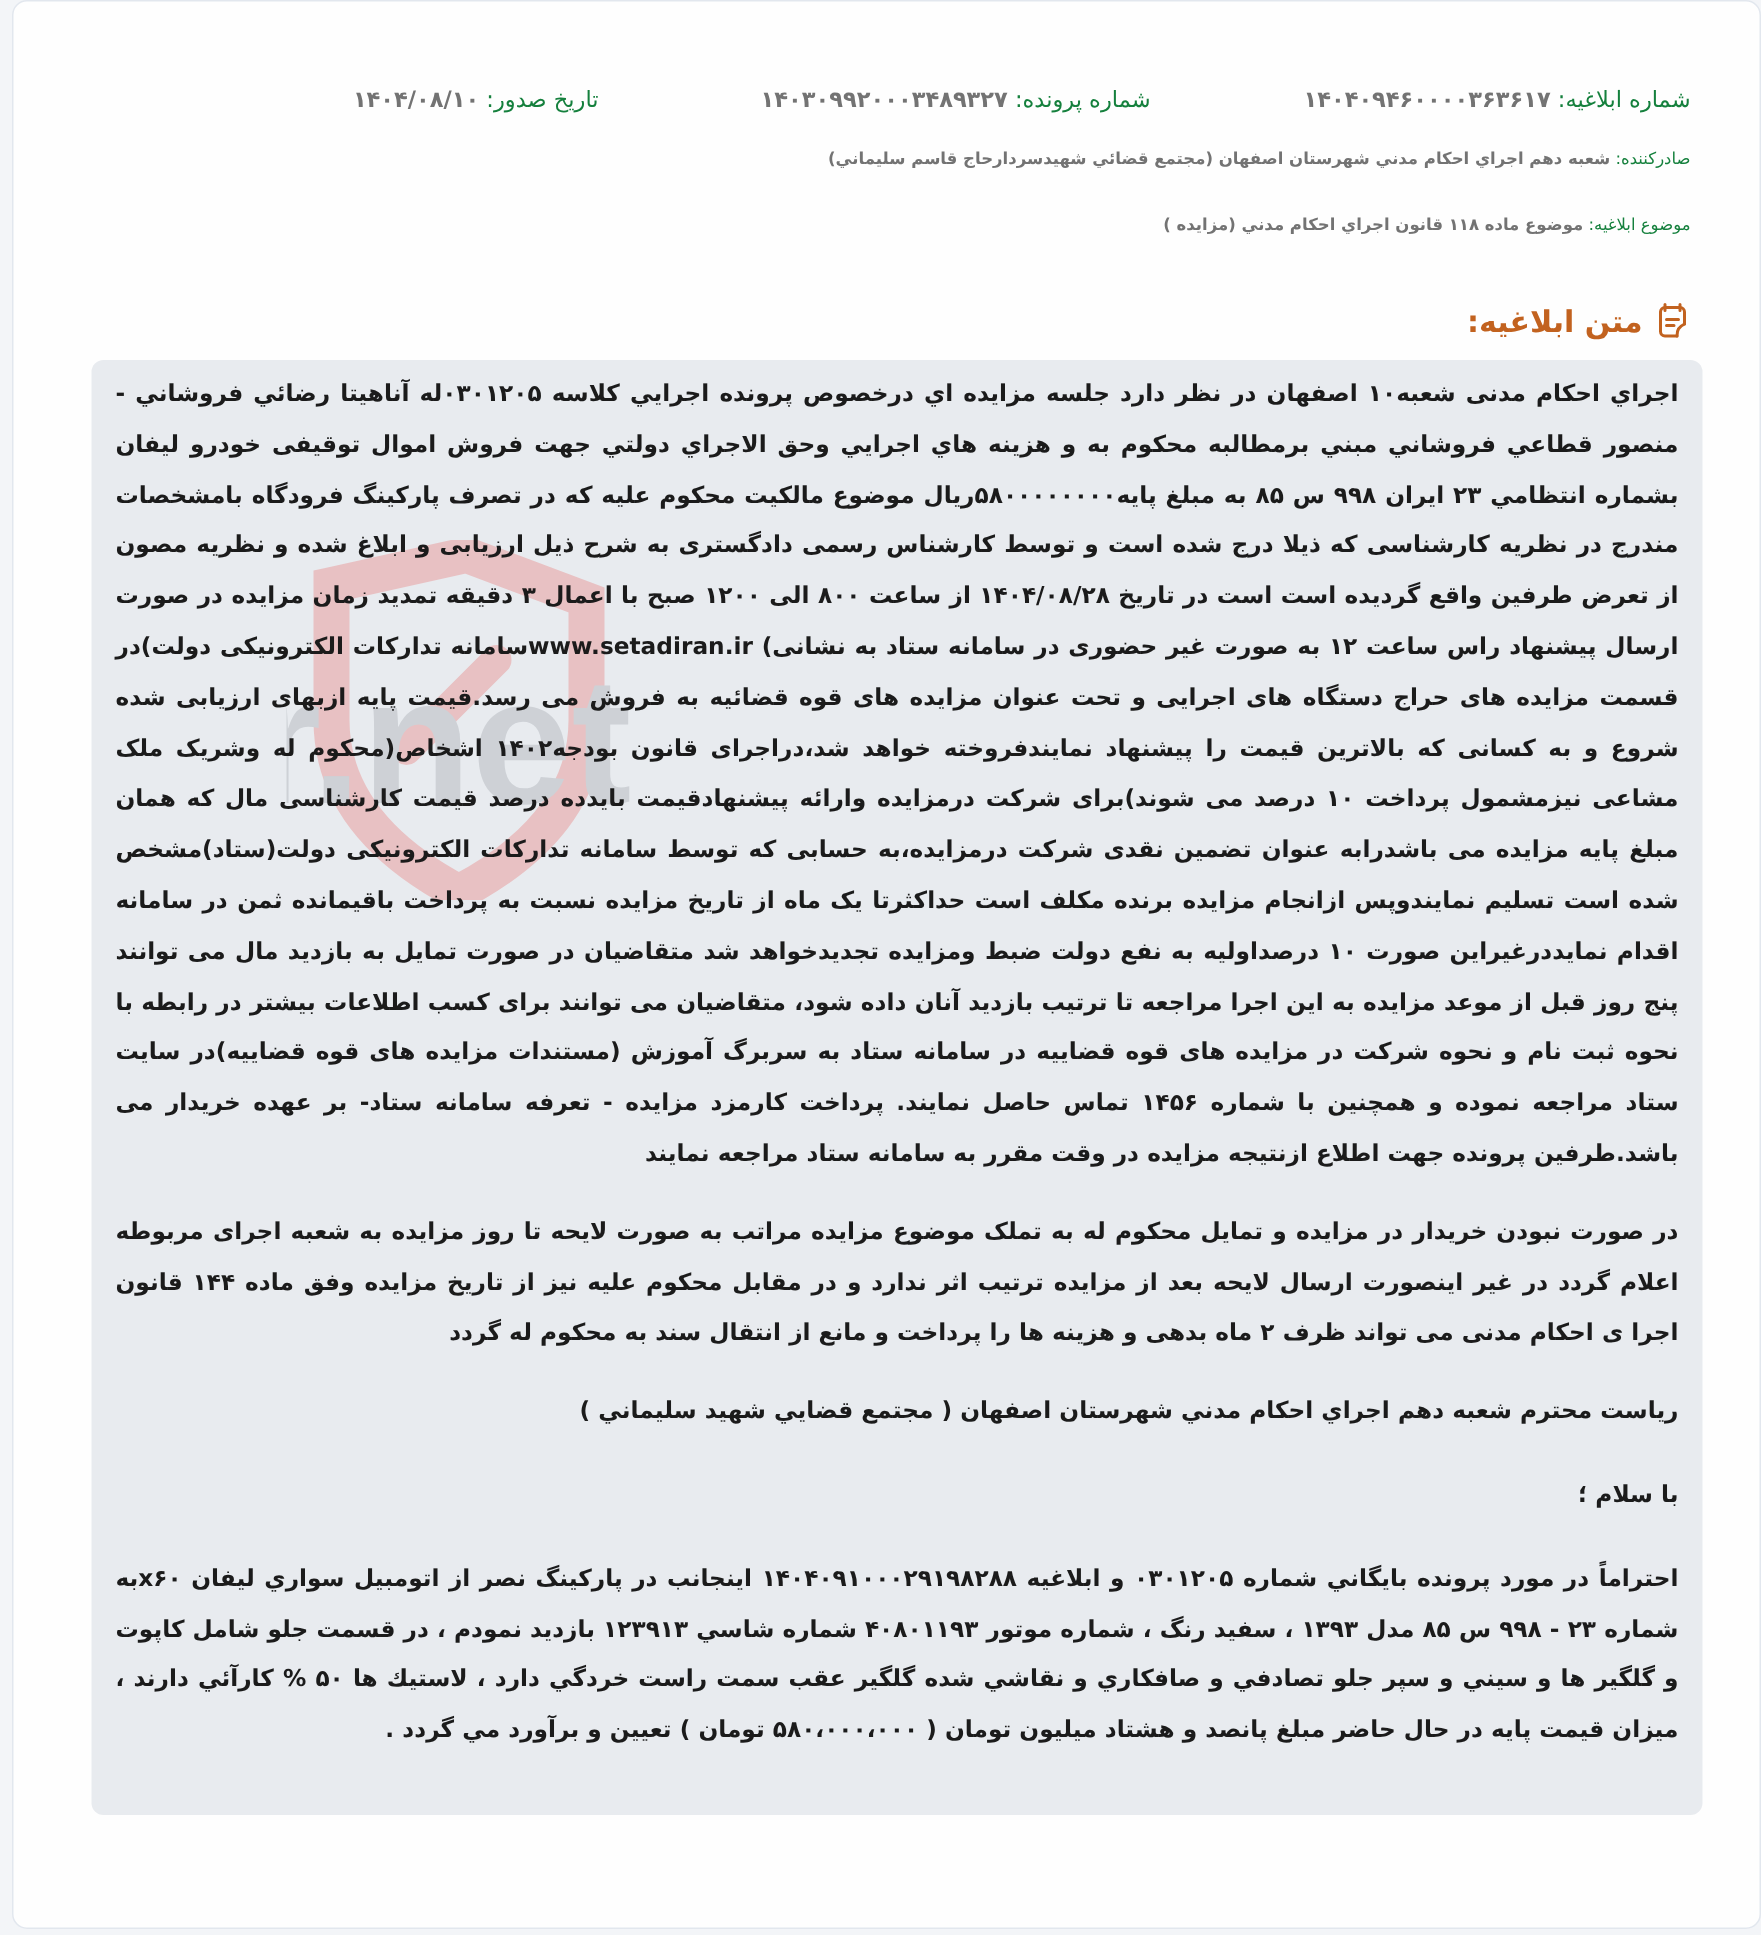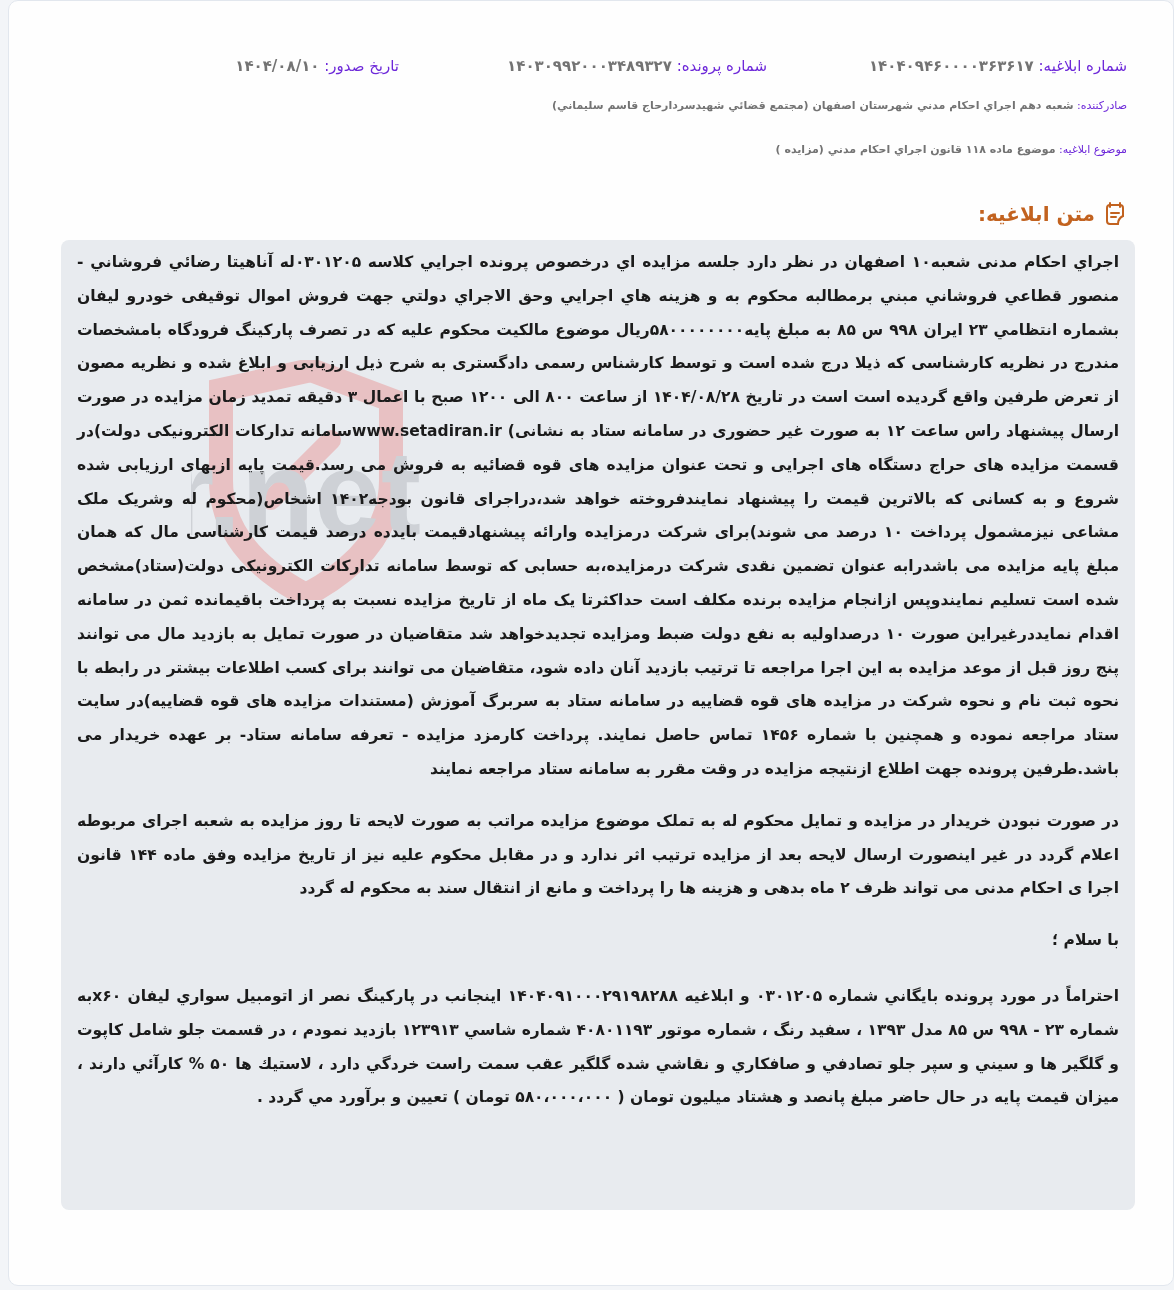--- a/index.html
+++ b/index.html
@@ -31,21 +31,21 @@
       right: 46px;
       left: 46px;
       height: 26px;
       font-size: 15px;
     }
     .meta-item {
       position: absolute;
       top: 0;
       white-space: nowrap;
     }
-    .meta-label { color: #6d28d9; }
+    .meta-label { color: #15803d; }
     .meta-value { color: #737373; font-weight: bold; }
     .meta-item.notice { right: 0; text-align: center; }
     .meta-item.case { right: 360px; margin-left: 35px; }
     .meta-item.date { right: 728px; }
 
     .line {
       position: absolute;
       right: 46px;
       white-space: nowrap;
       font-size: 11px;
@@ -144,18 +144,19 @@
 
   <div class="body-box">
     <svg class="watermark" viewBox="0 0 560 240">
       <path d="M30 30 L120 10 L200 40 L200 120 Q200 190 115 235 Q30 190 30 120 Z" fill="none" stroke="#e8a0a0" stroke-width="24"></path>
       <path d="M80 140 L140 80" stroke="#e8a0a0" stroke-width="20" stroke-linecap="round"></path>
       <text x="230" y="175" font-family="Liberation Sans, sans-serif" font-size="120" font-weight="bold" fill="#b9bdc3">AriaTender.net</text>
     </svg>
     <div class="text-block">
       <p class="para">اجراي احکام مدنی شعبه۱۰ اصفهان در نظر دارد جلسه مزايده اي درخصوص پرونده اجرايي كلاسه ۰۳۰۱۲۰۵له آناهيتا رضائي فروشاني - منصور قطاعي فروشاني مبني برمطالبه  محكوم به و هزينه هاي اجرايي وحق الاجراي دولتي جهت فروش اموال توقیفی خودرو ليفان بشماره انتظامي ۲۳ ايران ۹۹۸ س ۸۵  به مبلغ پایه۵۸۰۰۰۰۰۰۰۰ريال موضوع مالكيت محکوم علیه  كه در تصرف  پاركينگ فرودگاه  بامشخصات مندرج در نظريه کارشناسی که ذيلا درج شده است و توسط کارشناس رسمی دادگستری به شرح ذیل ارزیابی و ابلاغ شده و نظریه مصون از تعرض طرفین واقع گردیده است است در تاریخ ۱۴۰۴/۰۸/۲۸ از ساعت ۸۰۰ الی ۱۲۰۰ صبح با اعمال ۳ دقیقه تمدید زمان مزایده در صورت ارسال پیشنهاد  راس ساعت ۱۲ به صورت غیر حضوری در سامانه ستاد به نشانی) www.setadiran.irسامانه تدارکات الکترونیکی دولت)در قسمت مزایده های حراج دستگاه های اجرایی و تحت عنوان مزایده های قوه قضائیه به فروش می رسد.قیمت پایه ازبهای ارزیابی شده شروع و به کسانی که بالاترین قیمت را پیشنهاد نمایندفروخته خواهد شد،دراجرای قانون بودجه۱۴۰۲ اشخاص(محکوم له وشریک ملک مشاعی نیزمشمول پرداخت ۱۰ درصد می شوند)برای شرکت درمزایده وارائه پیشنهادقیمت بایدده درصد قیمت کارشناسی مال که همان مبلغ پایه مزایده می باشدرابه عنوان تضمین نقدی شرکت درمزایده،به حسابی که توسط سامانه تدارکات الکترونیکی دولت(ستاد)مشخص شده است تسلیم نمایندوپس ازانجام مزایده برنده مکلف است حداکثرتا یک ماه از تاریخ مزایده نسبت به پرداخت باقیمانده ثمن در سامانه اقدام نمایددرغیراین صورت ۱۰ درصداولیه به نفع دولت ضبط ومزایده تجدیدخواهد شد متقاضیان در صورت تمایل به بازدید مال  می توانند پنج روز قبل از موعد مزایده به این اجرا مراجعه تا ترتیب بازدید آنان داده شود، متقاضیان می توانند برای کسب اطلاعات بیشتر در رابطه با نحوه ثبت نام و نحوه شرکت در مزایده های قوه قضاییه در سامانه ستاد به سربرگ آموزش (مستندات مزایده های قوه قضاییه)در سایت ستاد مراجعه نموده و همچنین با شماره ۱۴۵۶ تماس حاصل نمایند. پرداخت کارمزد مزایده - تعرفه سامانه ستاد- بر عهده خریدار می باشد.طرفین پرونده جهت اطلاع ازنتیجه مزایده در وقت مقرر به سامانه ستاد مراجعه نمایند</p>
       <p class="para">در صورت نبودن خریدار در مزایده و تمایل محکوم له به تملک موضوع مزایده مراتب به صورت لایحه تا روز مزایده  به شعبه  اجرای مربوطه اعلام گردد  در غیر اینصورت ارسال لایحه بعد از مزایده ترتیب اثر ندارد  و در مقابل محکوم علیه نیز از تاریخ مزایده وفق ماده ۱۴۴ قانون اجرا ی احکام مدنی می تواند ظرف ۲ ماه بدهی و هزینه ها را پرداخت و مانع از انتقال سند به محکوم له گردد</p>
+      <p class="para short">رياست محترم شعبه دهم اجراي احكام مدني شهرستان اصفهان ( مجتمع قضايي شهيد سليماني )</p>
       <p class="para short">با سلام ؛</p>
       <p class="para">احتراماً در مورد پرونده بايگاني شماره ۰۳۰۱۲۰۵ و ابلاغيه ۱۴۰۴۰۹۱۰۰۰۲۹۱۹۸۲۸۸ اينجانب در پاركينگ نصر از اتومبيل سواري ليفان  x۶۰به شماره ۲۳ - ۹۹۸ س ۸۵ مدل ۱۳۹۳ ، سفيد رنگ ، شماره موتور ۴۰۸۰۱۱۹۳  شماره شاسي ۱۲۳۹۱۳ بازديد نمودم ، در قسمت جلو شامل كاپوت و گلگير ها و سيني و سپر جلو تصادفي و صافكاري و نقاشي شده  گلگير عقب سمت راست خردگي دارد ، لاستيك ها ۵۰ % كارآئي دارند ، ميزان قيمت پايه در حال حاضر مبلغ پانصد و هشتاد ميليون تومان ( ۵۸۰،۰۰۰،۰۰۰ تومان ) تعيين و برآورد مي گردد .</p>
     </div>
   </div>
 
 </div>
 
 </body></html>

